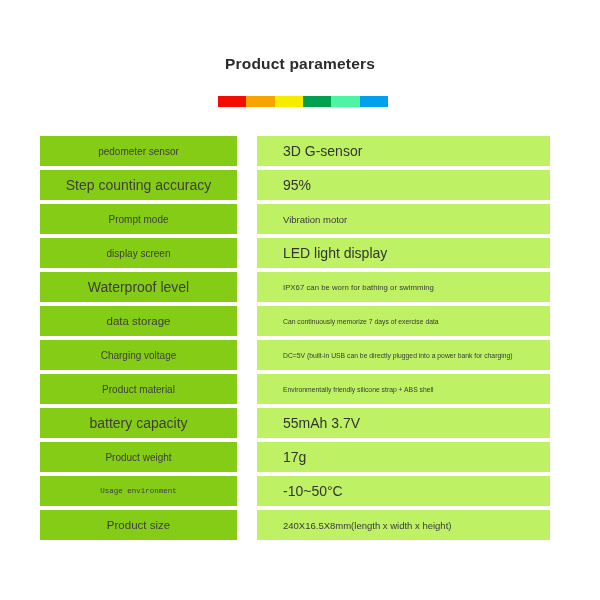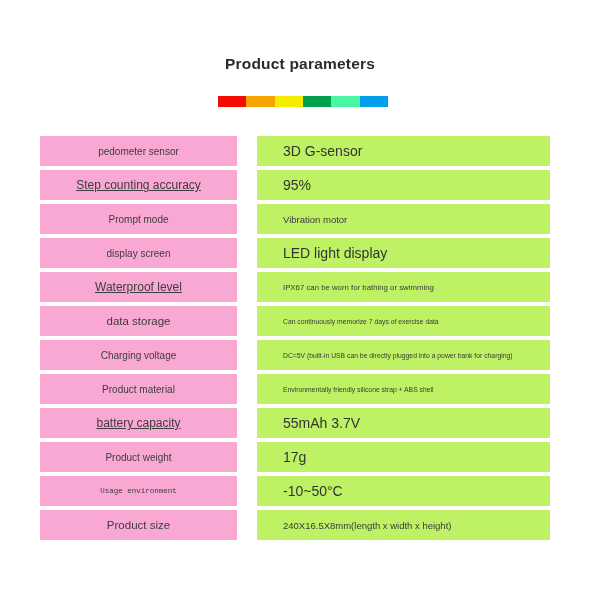--- a/index.html
+++ b/index.html
@@ -62,21 +62,21 @@
     flex-direction: row;
     height: 30px;
     margin-bottom: 4px;
   }
   .spec-row:last-child {
     margin-bottom: 0;
     border-radius: 11px;
   }
   .cell-label {
     width: 197px;
-    background: #f9a8d4;
+    background: #84cc16;
     display: flex;
     align-items: center;
     justify-content: center;
     color: #3d3d3d;
     text-align: center;
     box-sizing: border-box;
     padding: 0 4px;
   }
   .cell-value {
     flex: 1 1 auto;
@@ -85,21 +85,21 @@
     align-items: center;
     justify-content: flex-start;
     color: #3a3a3a;
     box-sizing: border-box;
     padding-left: 26px;
     margin-left: 20px;
   }
 
   
   .lbl-xs { font-size: 7.5px; font-family: Liberation Mono, monospace; }
-  .lbl-sm { font-size: 12px; text-decoration: underline; }
+  .lbl-sm { font-size: 14px; }
   .lbl-md { font-size: 10px; }
   .lbl-lg { font-size: 11.5px; }
 
   
   .val-xs { font-size: 6.8px; }
   .val-sm { font-size: 7.8px; }
   .val-md { font-size: 9.5px; }
   .val-lg { font-size: 14px; color: #333333; }
 </style>
 </head>

